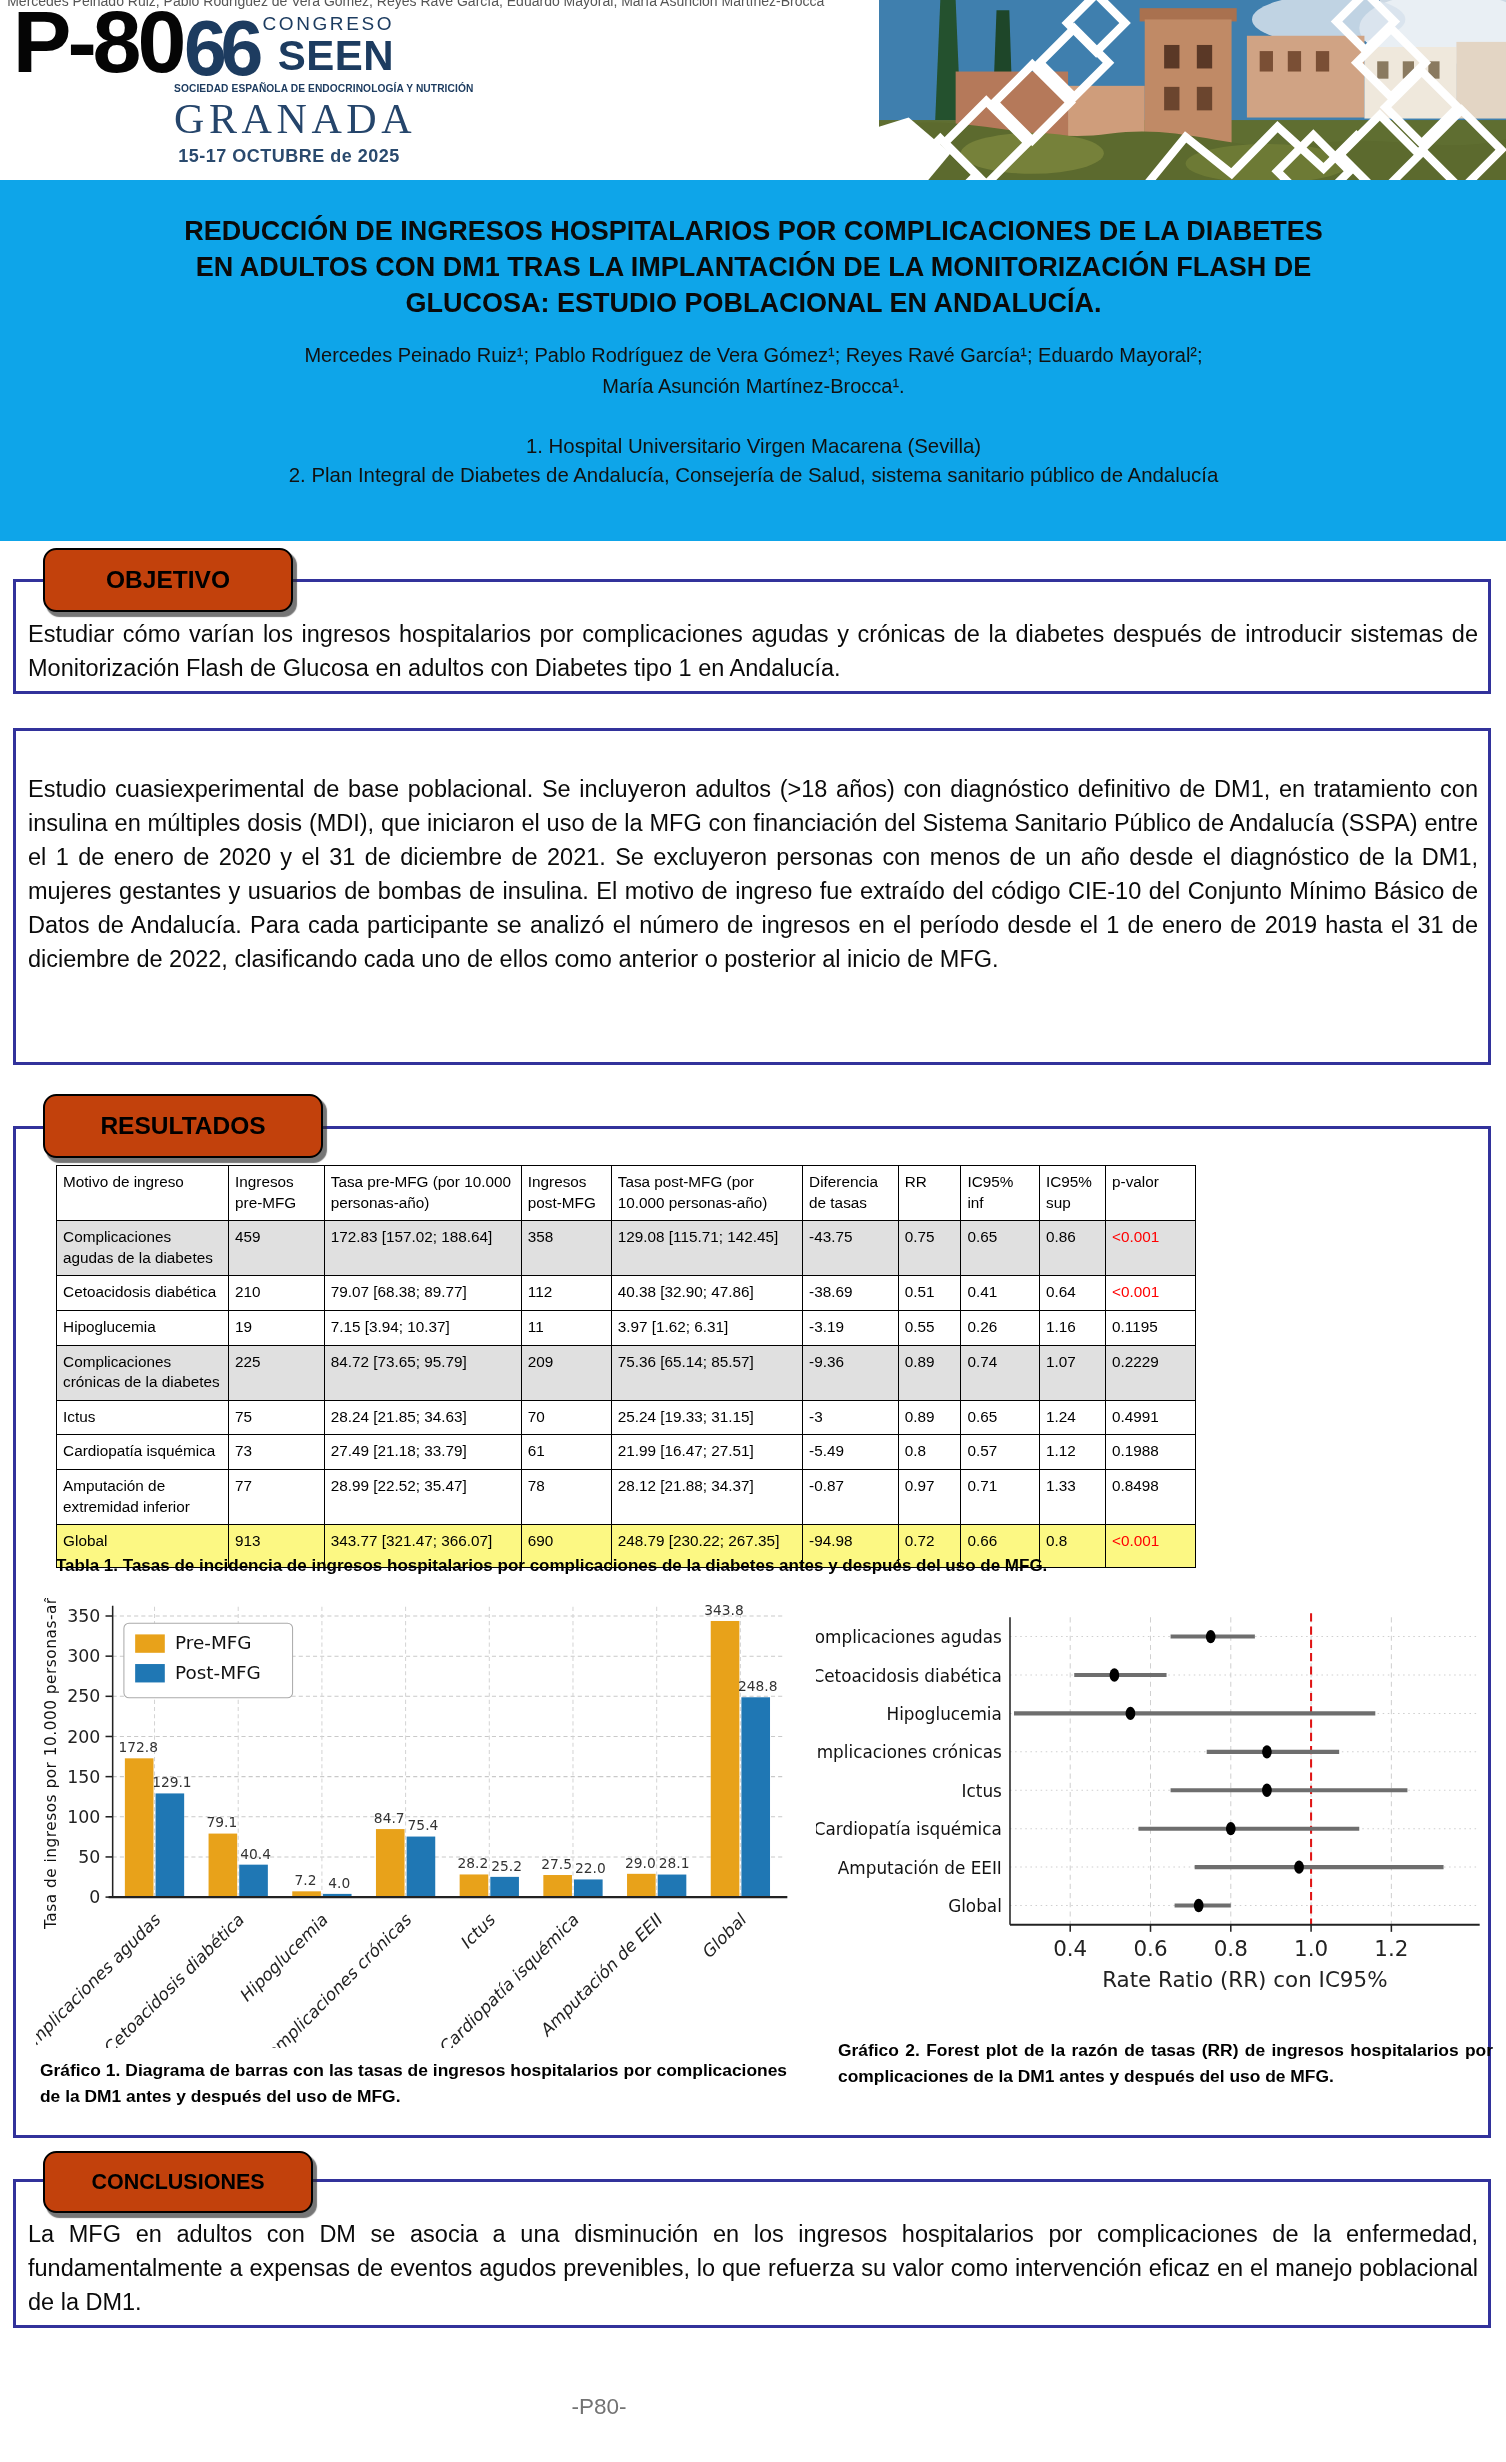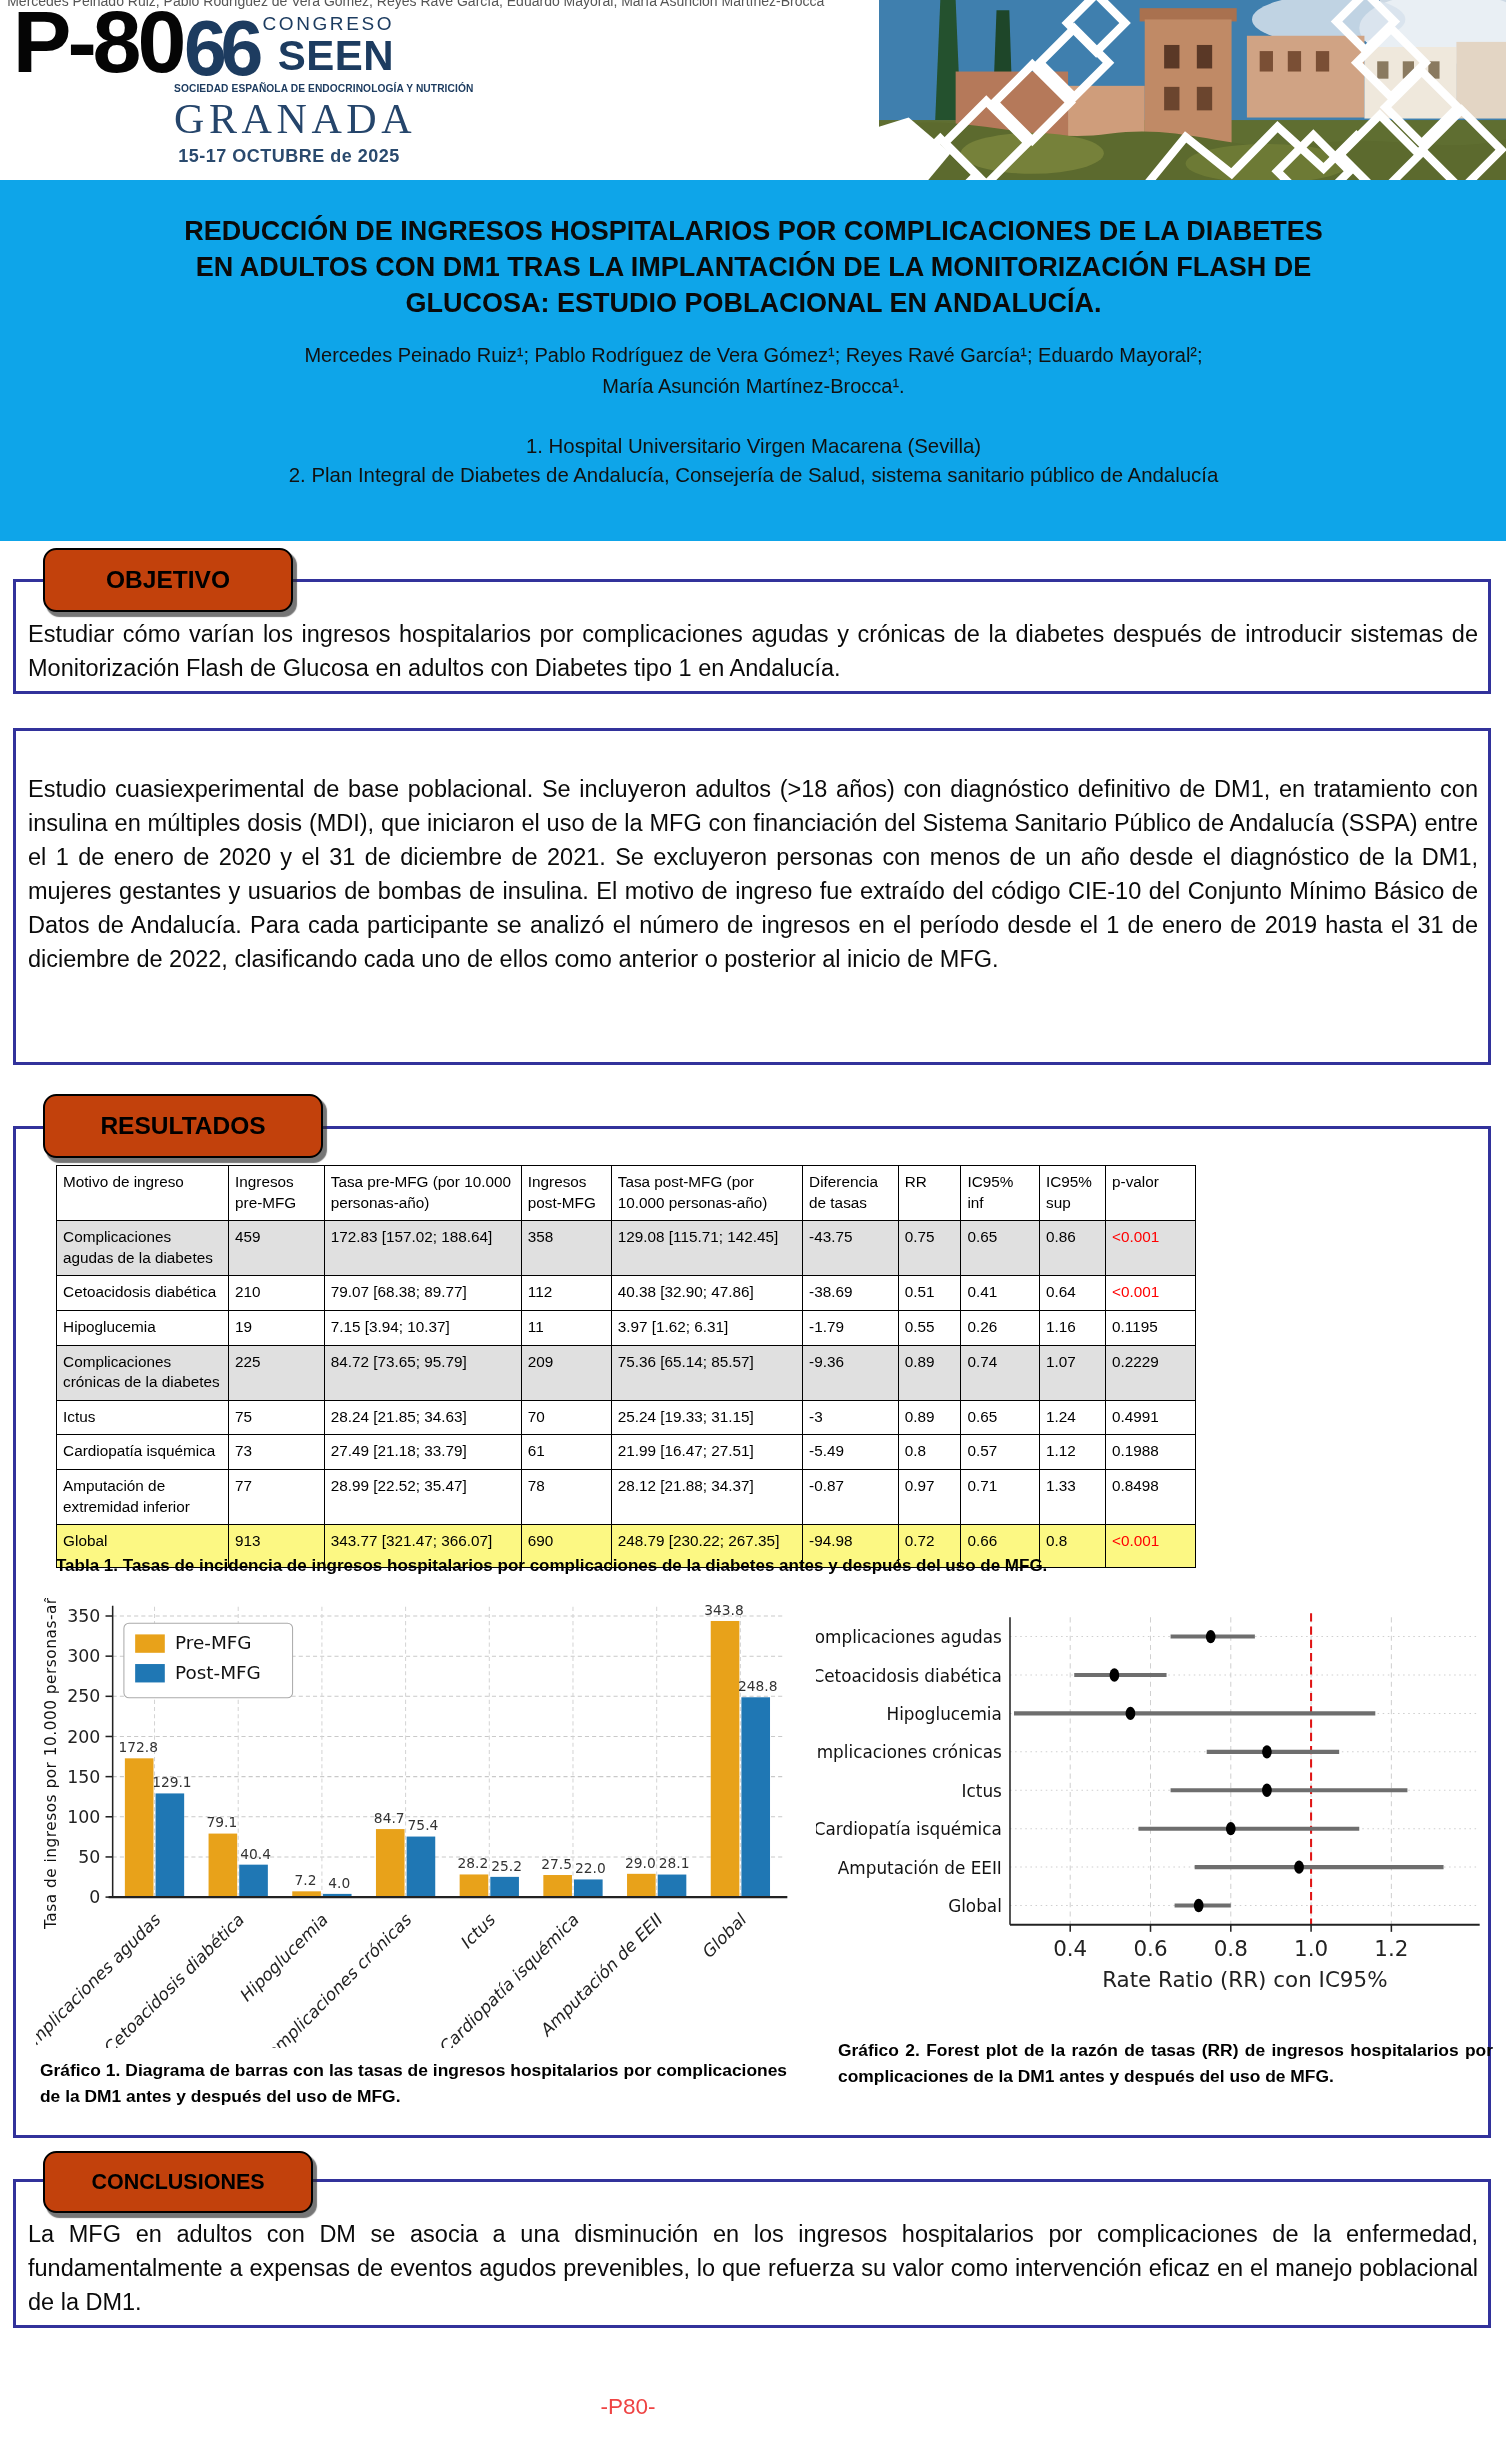--- a/index.html
+++ b/index.html
@@ -70,21 +70,21 @@
 
   .chart-caption{position:absolute;font-size:17.4px;font-weight:700;line-height:25.5px;
        text-align:justify;color:#000;}
   .cap-g1{left:40px;top:2058px;width:747px;}
   .cap-g2{left:838px;top:2038px;width:655px;}
   .bar-svg{position:absolute;left:36px;top:1598px;}
   .forest-svg{position:absolute;left:816px;top:1608px;}
   svg text{font-family:"DejaVu Sans","Liberation Sans",sans-serif;}
 
   .footer{position:absolute;left:0;top:2394px;width:1198px;text-align:center;
-       font-size:22.5px;color:#ef4444;padding-left:29px;}
+       font-size:22.5px;color:#737373;}
 </style>
 </head>
 <body>
 
 <div class="page">
 
   <div class="authors-strip">Mercedes Peinado Ruiz; Pablo Rodríguez de Vera Gómez; Reyes Ravé García; Eduardo Mayoral; María Asunción Martínez-Brocca</div>
   <div class="poster-id">P-80</div>
 
   <div class="logo">
@@ -223,21 +223,21 @@
             <td>0.41</td>
             <td>0.64</td>
             <td class="p-red">&lt;0.001</td>
           </tr>
           <tr class="shade-white">
             <td>Hipoglucemia</td>
             <td>19</td>
             <td>7.15 [3.94; 10.37]</td>
             <td>11</td>
             <td>3.97 [1.62; 6.31]</td>
-            <td>-1.79</td>
+            <td>-3.19</td>
             <td>0.55</td>
             <td>0.26</td>
             <td>1.16</td>
             <td>0.1195</td>
           </tr>
           <tr class="shade-gray">
             <td>Complicaciones crónicas de la diabetes</td>
             <td>225</td>
             <td>84.72 [73.65; 95.79]</td>
             <td>209</td>

